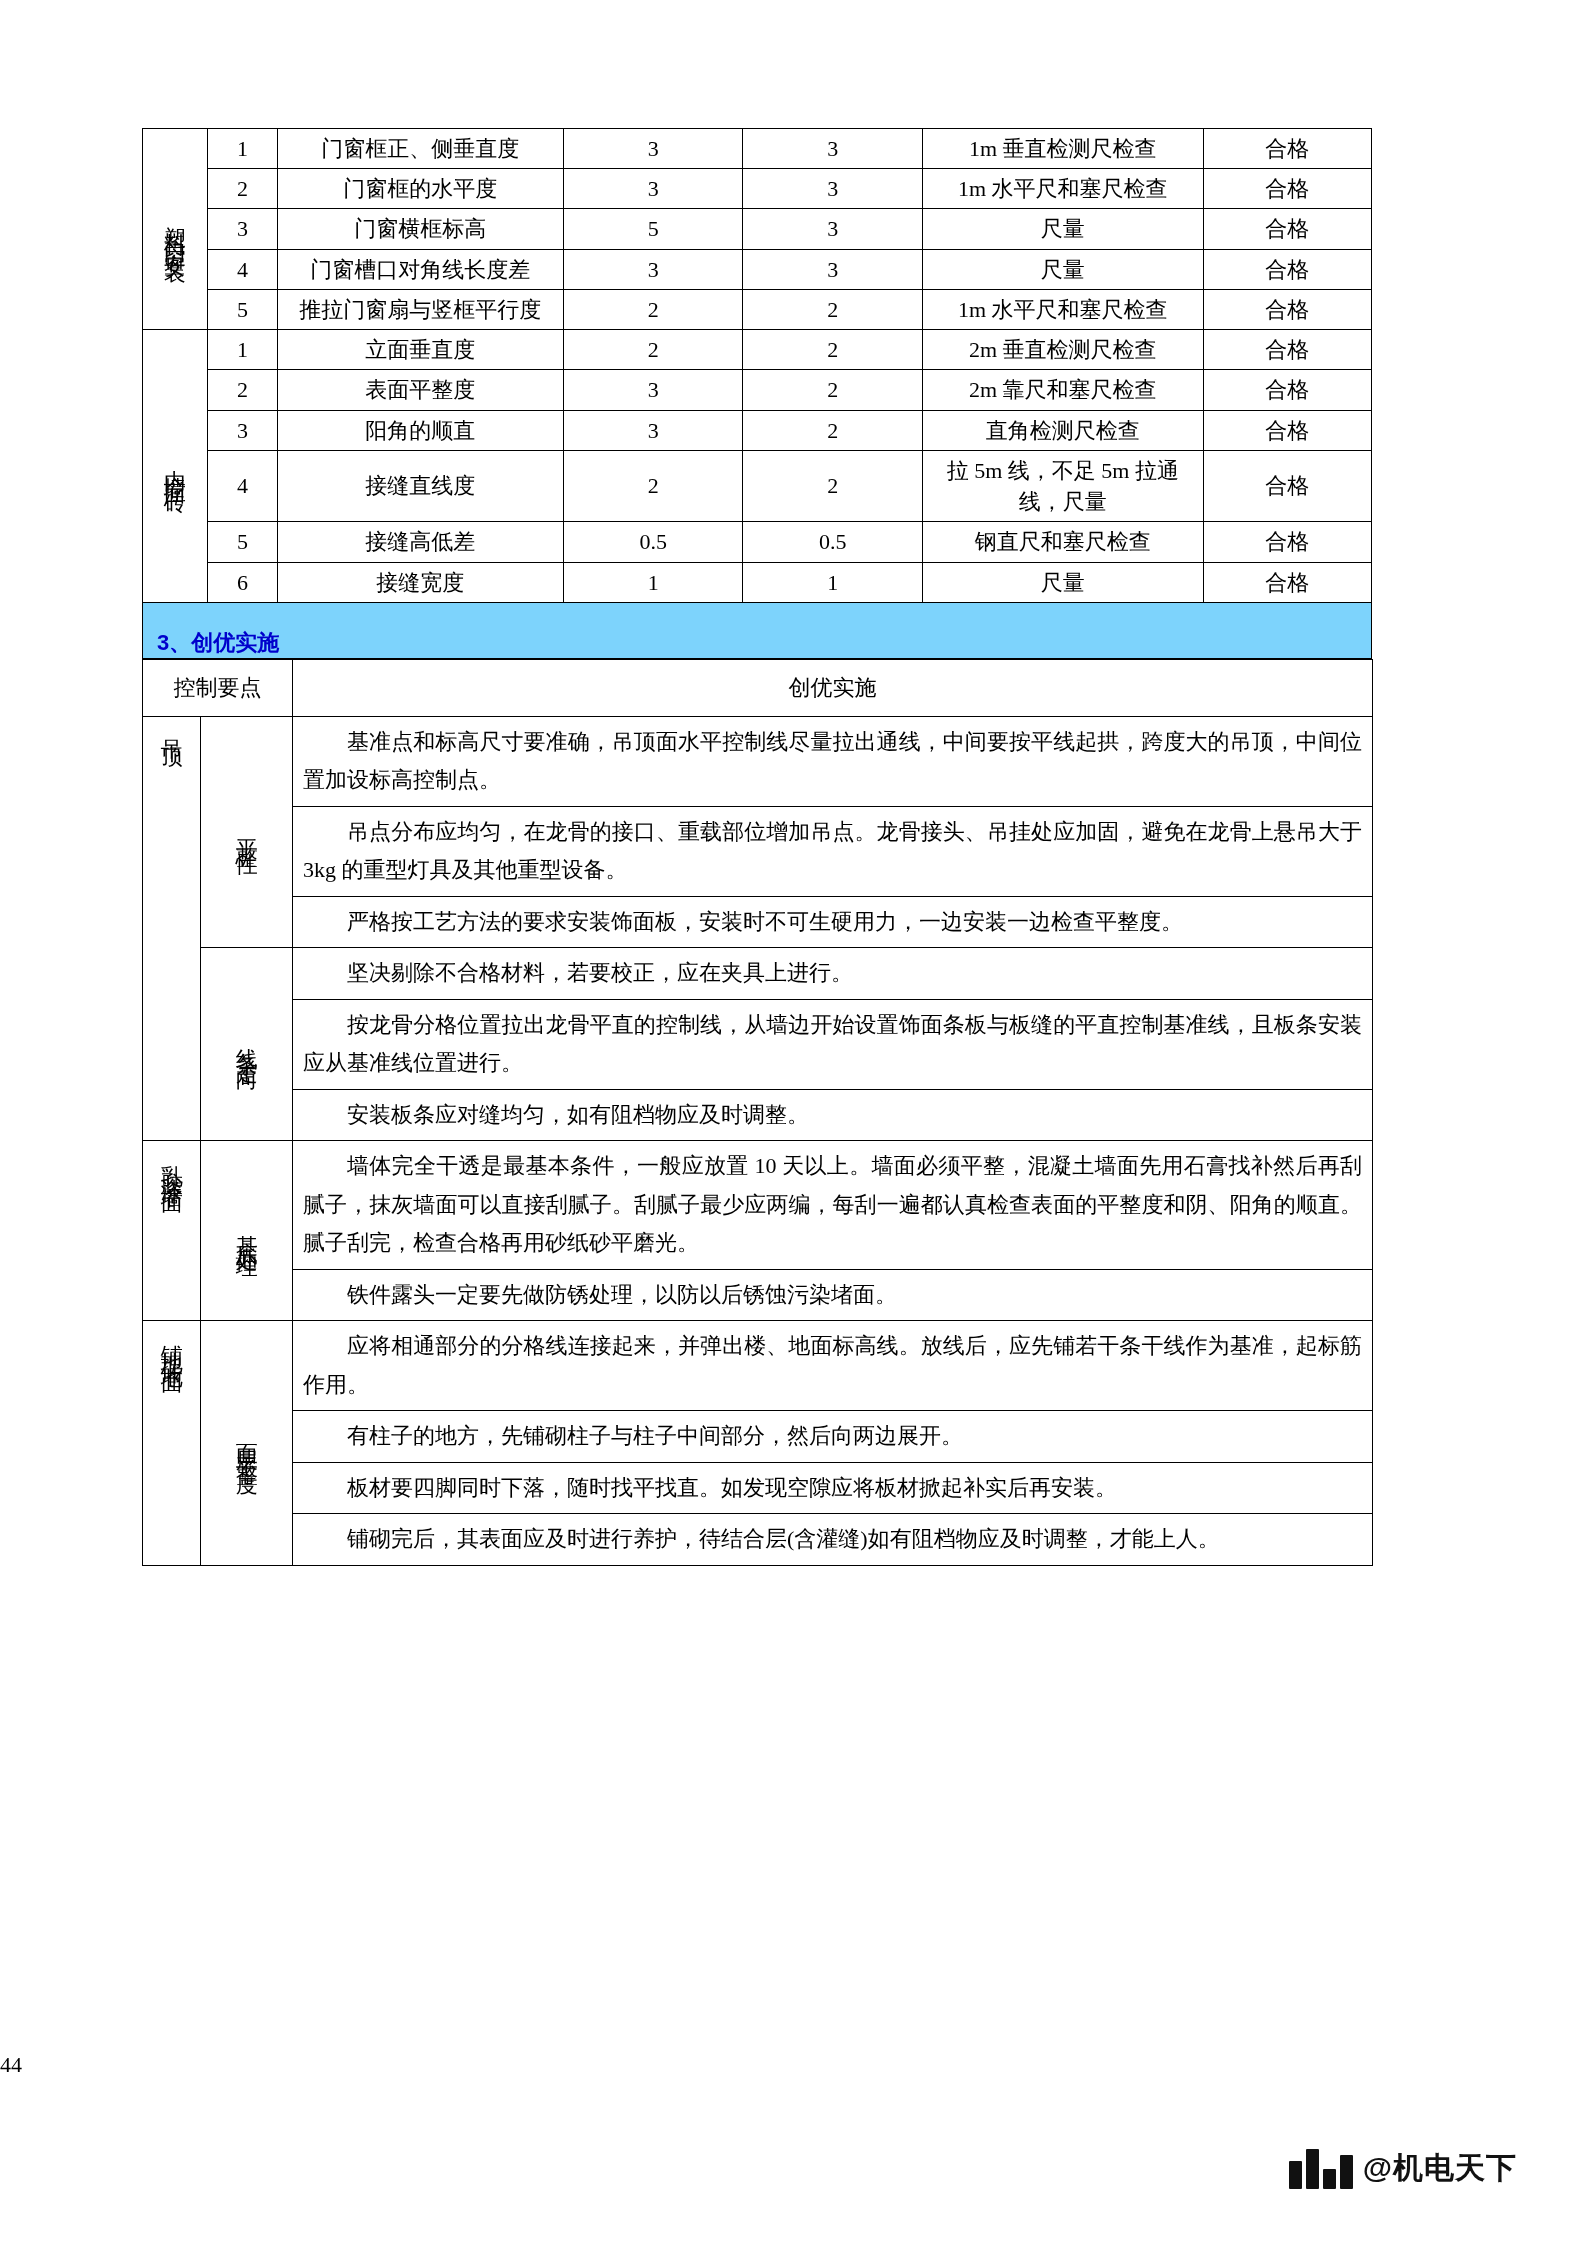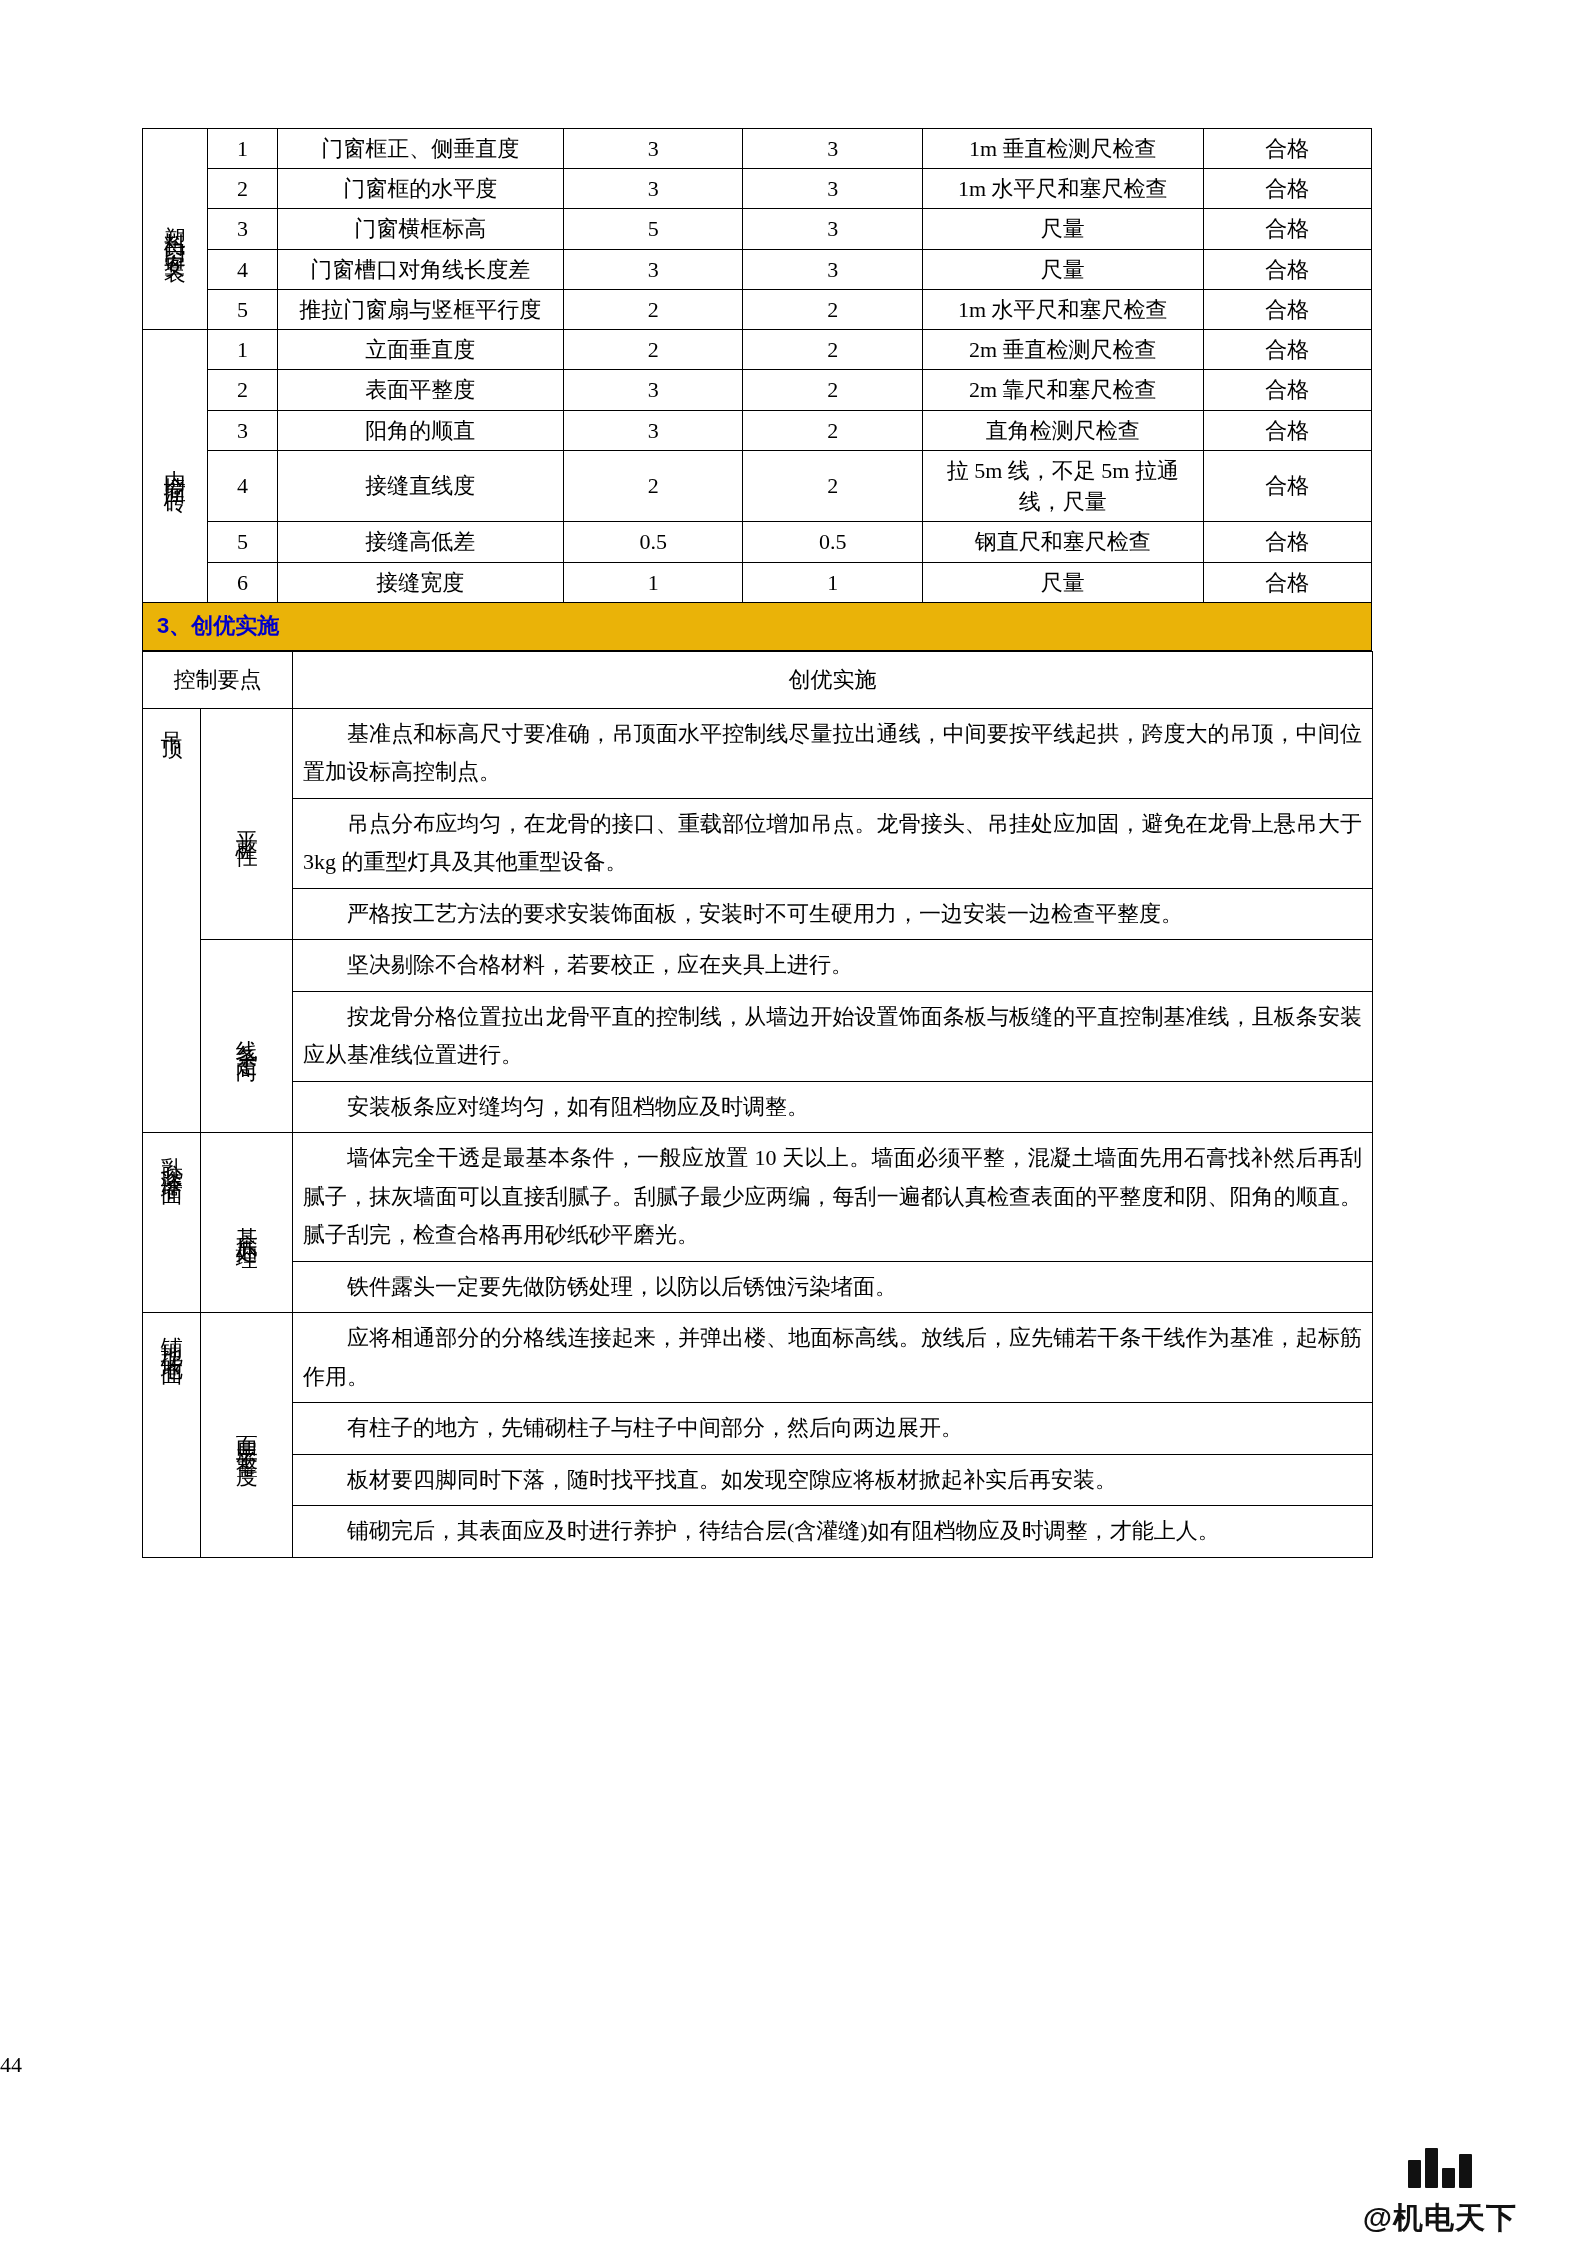--- a/index.html
+++ b/index.html
@@ -53,24 +53,24 @@
   .c-item  { width: 255px; }
   .c-v1    { width: 160px; }
   .c-v2    { width: 160px; }
   .c-meth  { width: 250px; }
   .c-res   { width: 150px; }
 
   
   .section-band {
     border: 1.6px solid #000000;
     border-top: none;
-    background: #eab308;
-    height: 48px;
+    background: #7dd3fc;
+    height: 56px;
     display: flex;
-    align-items: center;
+    align-items: flex-end;
     box-sizing: border-box;
   }
   .section-band span {
     font-size: 22px;
     font-weight: bold;
     color: #0000cc;
     padding-left: 14px;
     font-family: "Liberation Sans", "DejaVu Sans", sans-serif;
   }
 
@@ -122,21 +122,20 @@
     color: #000000;
     font-family: "Liberation Serif", serif;
   }
   .watermark {
     position: absolute;
     right: 70px;
     top: 2148px;
     display: flex;
     align-items: center;
     gap: 10px;
-    flex-direction: column;
   }
   .wm-logo {
     display: flex;
     gap: 4px;
     align-items: flex-end;
   }
   .wm-bar {
     width: 13px;
     background: #111111;
     border-radius: 1px;

